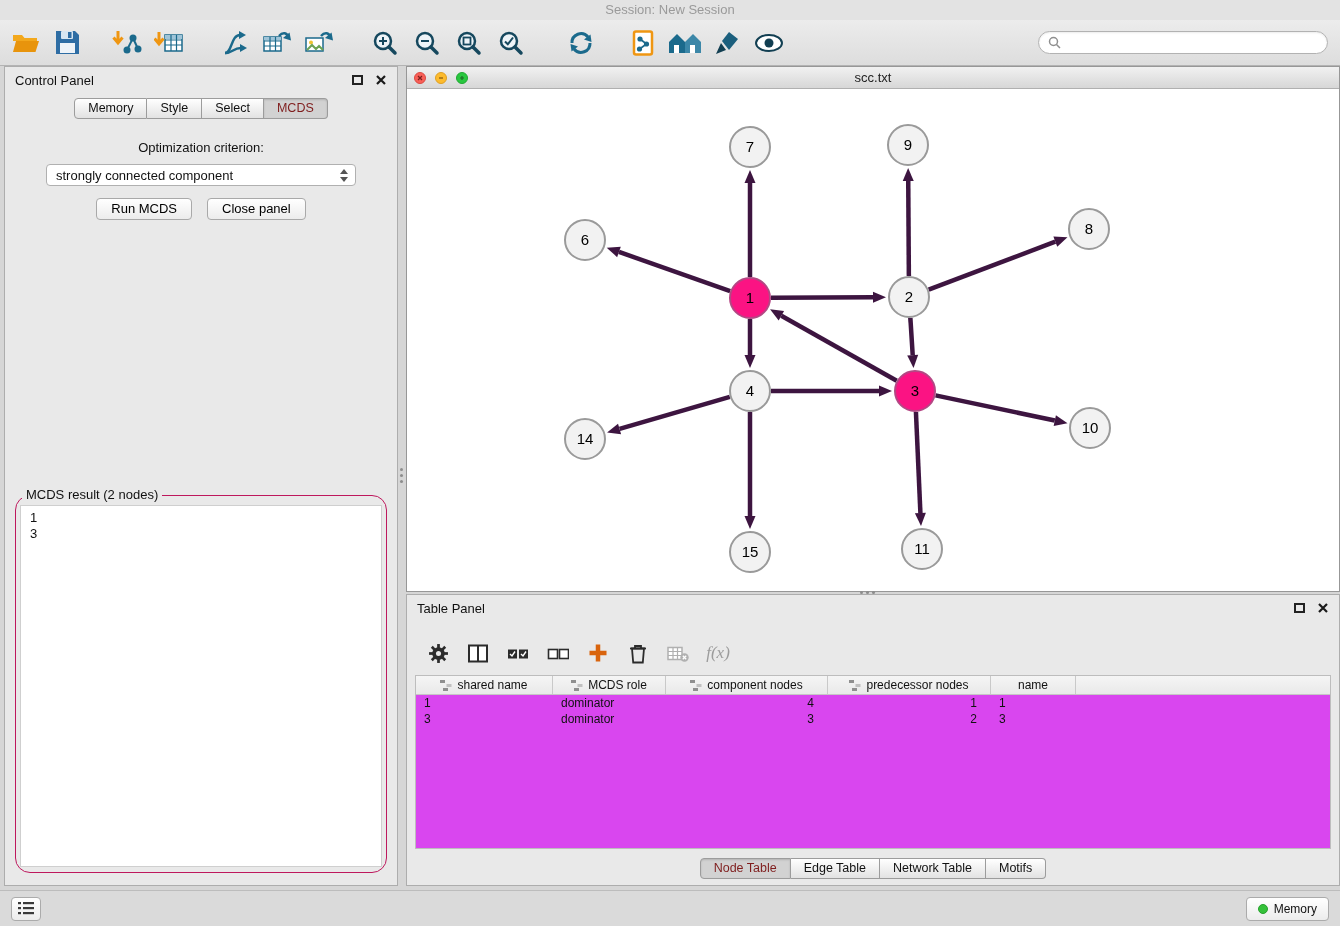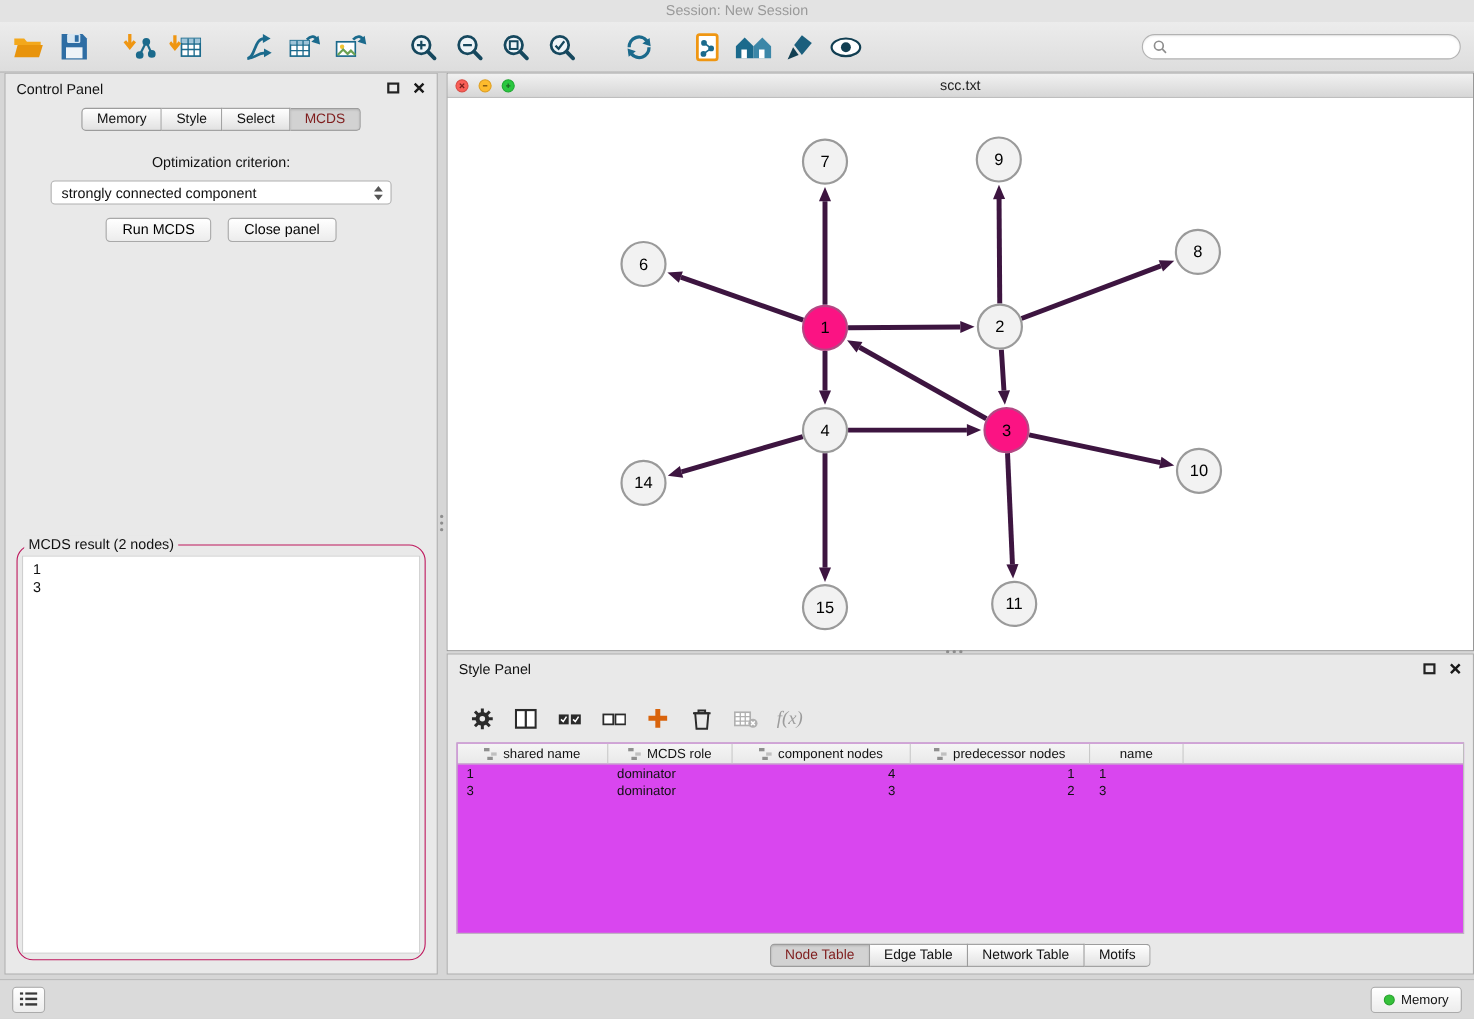--- a/index.html
+++ b/index.html
@@ -360,21 +360,21 @@
         <text x="515" y="465" text-anchor="middle" font-size="15" fill="#000" font-family="&quot;Liberation Sans&quot;, sans-serif">11</text>
       </g>
     </svg>
 </div>
 
 <div class="handle-v"></div>
 <div class="handle-h"></div>
 
 <div class="tpanel">
   <div class="phead">
-    <span>Style Panel</span>
+    <span>Table Panel</span>
     <span class="sp"></span>
     <span class="float-btn"></span>
     <svg class="close-x" viewBox="0 0 12 12">
       <path d="M2 2l8 8M10 2l-8 8" stroke="#1a1a1a" stroke-width="2.2"></path>
     </svg>
   </div>
   <div class="ttoolbar">
     <span class="ticon">
       <svg width="21" height="21" viewBox="0 0 20 20">
         <g stroke="#2b2b2b" stroke-width="2.6">

